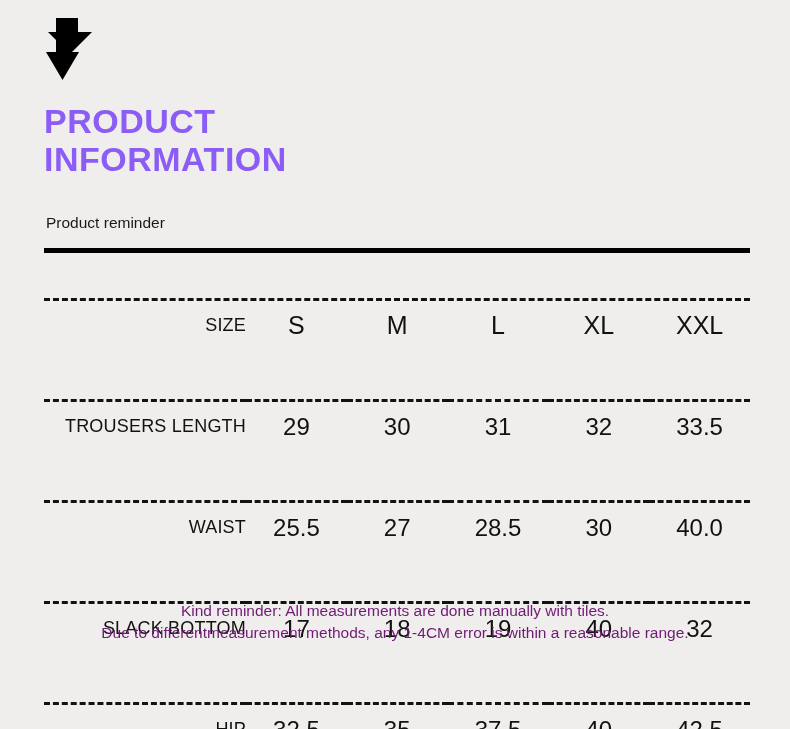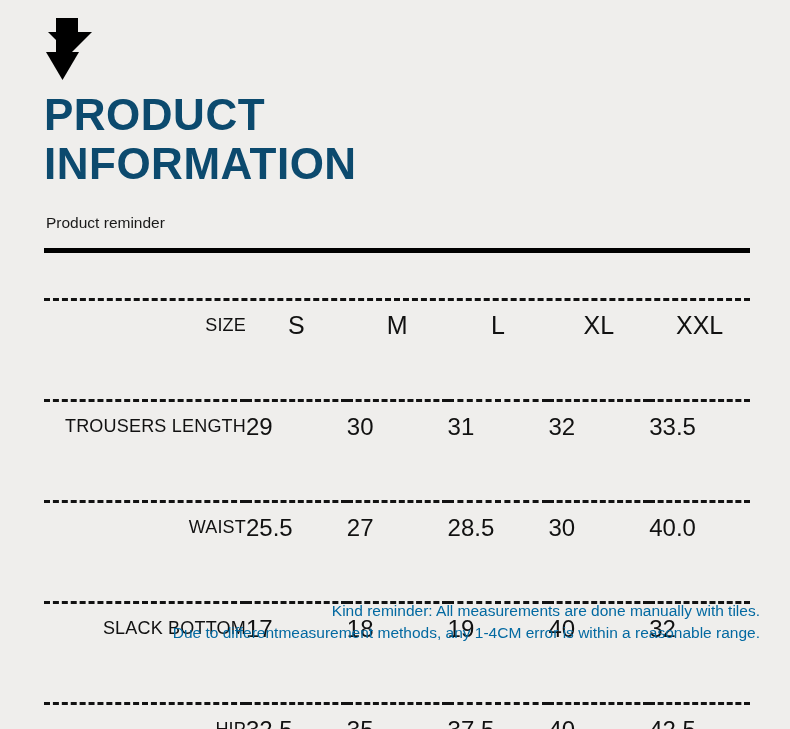--- a/index.html
+++ b/index.html
@@ -26,26 +26,26 @@
     left: 44px;
     top: 18px;
     width: 706px;
   }
   .arrow-icon {
     width: 74px;
     height: 64px;
     display: block;
   }
   .title {
-    margin-top: 8px;
-    font-size: 44px;
+    margin-top: 20px;
+    font-size: 34px;
     line-height: 1.12;
     font-weight: bold;
     letter-spacing: 0.5px;
-    color: #0c4a6e;
+    color: #8b5cf6;
   }
   .title .line {
     display: block;
   }
   
   .features {
     position: absolute;
     left: 44px;
     top: 214px;
     width: 706px;
@@ -96,32 +96,33 @@
     width: 198px;
     letter-spacing: 0.2px;
   }
   .head-cell {
     font-size: 25px;
     text-align: center;
     color: #111;
   }
   .val-cell {
     font-size: 24px;
+    text-align: center;
     color: #111;
   }
   
   .note {
     position: absolute;
     left: 30px;
     top: 600px;
     width: 730px;
-    text-align: right;
+    text-align: center;
     font-size: 15.5px;
     line-height: 1.45;
-    color: #0369a1;
+    color: #701a75;
   }
   .note .nline {
     display: block;
   }
 </style>
 </head>
 <body>
 
 <div class="page">
 

